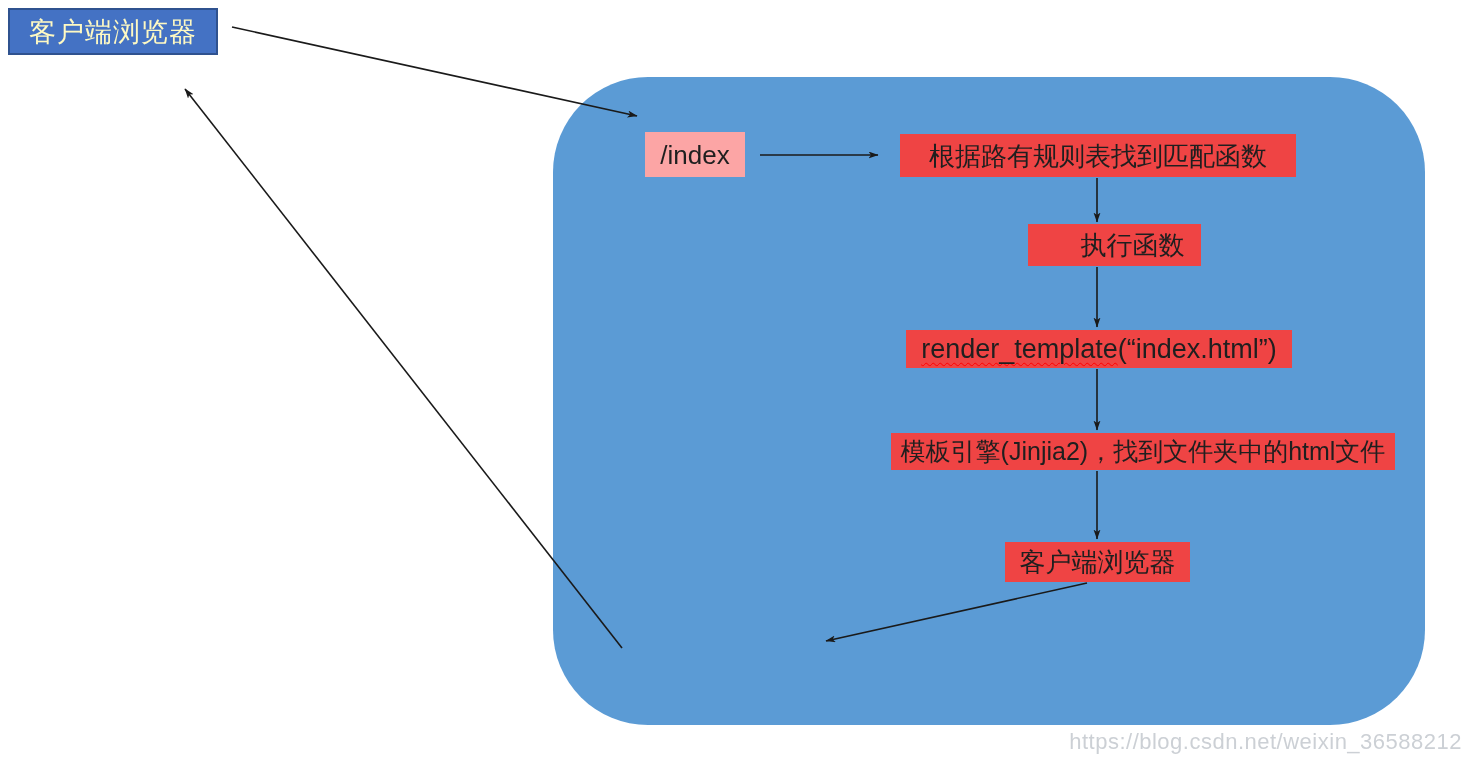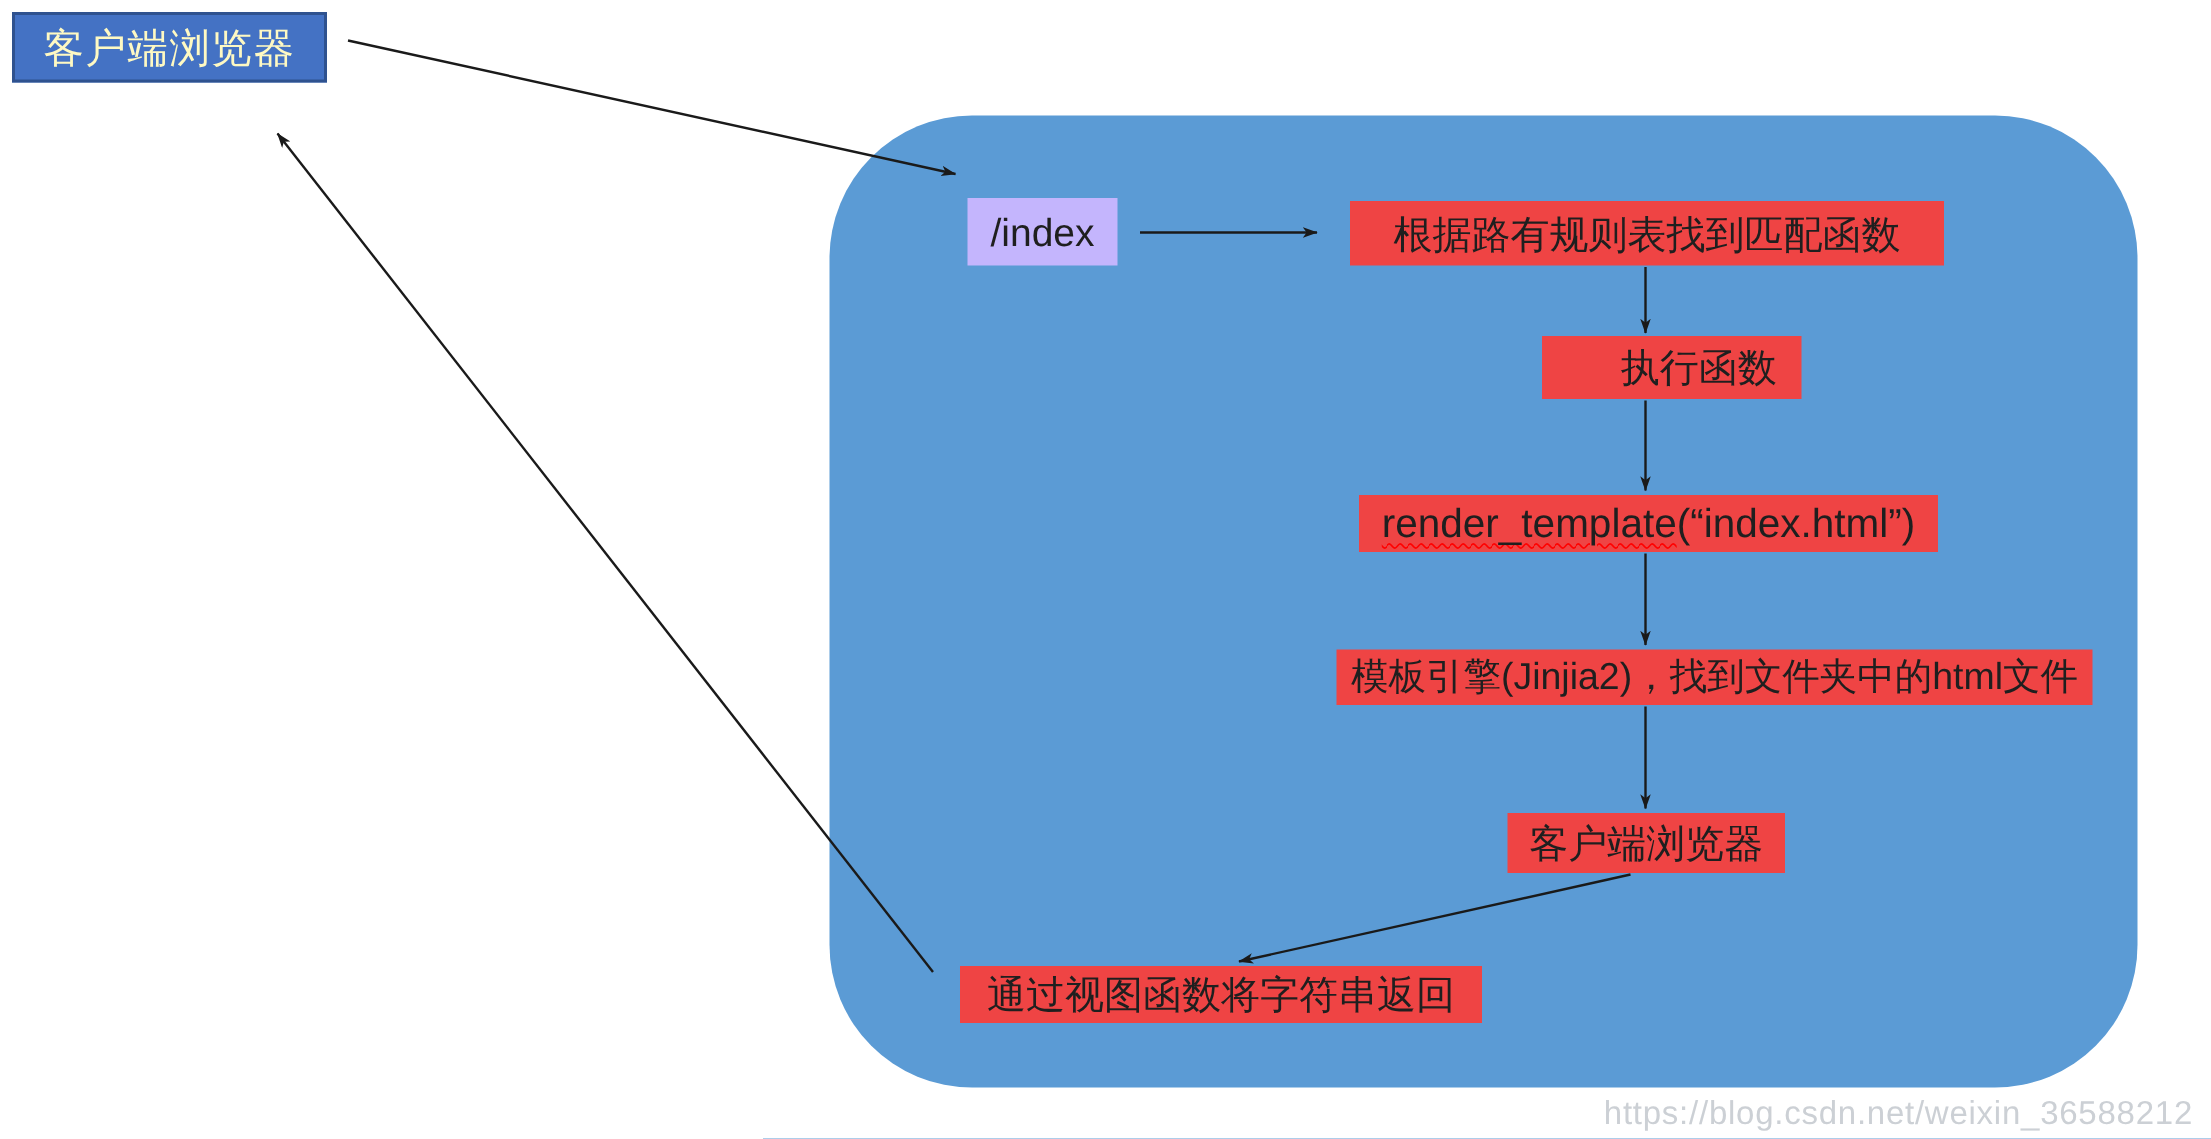--- a/index.html
+++ b/index.html
@@ -41,21 +41,21 @@
     border-radius: 0;
     color: #fef9c3;
     font-size: 27px;
     display: flex;
     align-items: center;
     justify-content: center;
     box-sizing: border-box;
     z-index: 2;
     letter-spacing: 1px;
   }
-  .orange { background: #c4b5fd; }
+  .orange { background: #fca5a5; }
   .yellow { background: #ef4444; }
   .n-index   { left: 645px; top: 132px; width: 100px; height: 45px; }
   .n-route   { left: 900px; top: 134px; width: 396px; height: 43px; }
   .n-exec    { left: 1028px; top: 224px; width: 137px; height: 42px; padding-left: 36px; }
   .n-render  { left: 906px; top: 330px; width: 386px; height: 38px; font-size: 27px; }
   .n-engine  { left: 846px; top: 433px; width: 504px; height: 37px; font-size: 25px; margin-left: 45px; }
   .n-string  { left: 1005px; top: 542px; width: 185px; height: 40px; }
   .n-return  { left: 640px; top: 644px; width: 348px; height: 38px; }
   .squiggle {
     text-decoration: underline;
@@ -97,21 +97,20 @@
 
   <div class="node yellow n-render">
       <span class="squiggle">render_template</span>
       <span>(“index.html”)</span>
     </div>
 
   <div class="node yellow n-engine">模板引擎(Jinjia2)，找到文件夹中的html文件</div>
 
   <div class="node yellow n-string">客户端浏览器</div>
 
-  <div class="node yellow n-return">通过视图函数将字符串返回</div>
 
   <svg class="arrows" viewBox="0 0 1474 759" xmlns="http://www.w3.org/2000/svg">
     <defs>
       <marker id="ah" markerWidth="13" markerHeight="10" refX="9.5" refY="3.5" orient="auto" markerUnits="userSpaceOnUse">
         <path d="M0,0 L10,3.5 L0,7 L2.6,3.5 Z" fill="#1a1a1a"></path>
       </marker>
     </defs>
     <g stroke="#1a1a1a" stroke-width="1.6" fill="none">
       <line x1="232" y1="27" x2="637" y2="116" marker-end="url(#ah)"></line>
       <line x1="760" y1="155" x2="878" y2="155" marker-end="url(#ah)"></line>

